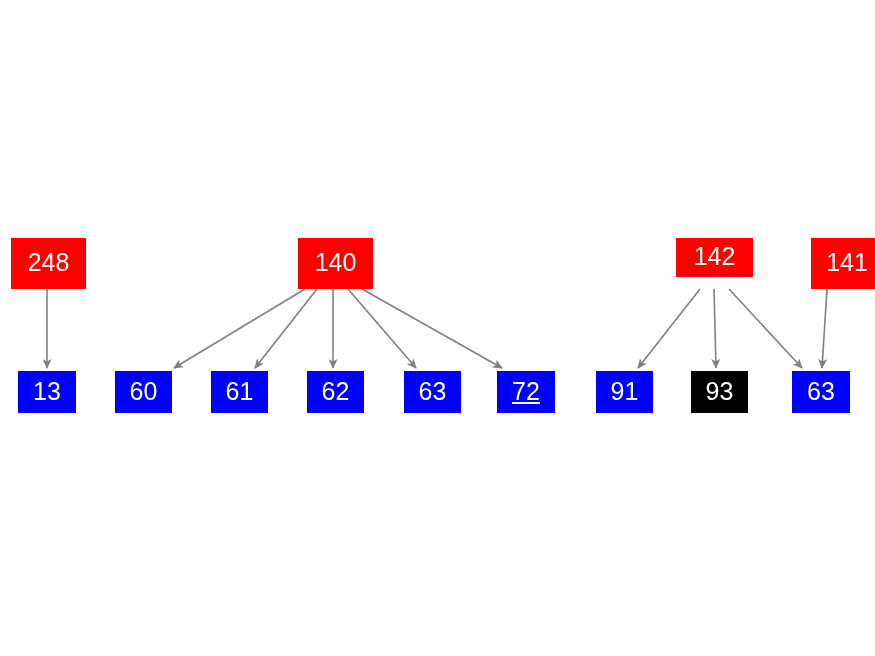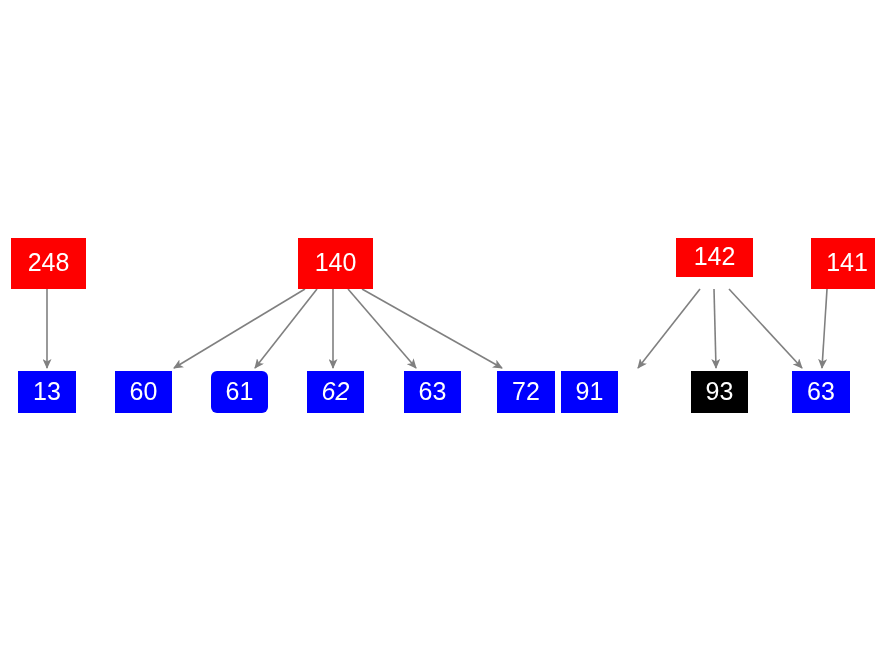--- a/index.html
+++ b/index.html
@@ -78,33 +78,33 @@
       </div>
       <div class="node" style="left: 795px; top: 238px; width: 72px; height: 51px; background: rgb(254, 0, 0); color: rgb(255, 255, 255); margin-left: 16px;">
         <span class="node-label">141</span>
       </div>
       <div class="node" style="left: 18px; top: 371px; width: 58px; height: 42px; background: rgb(0, 0, 255); color: rgb(255, 255, 255);">
         <span class="node-label">13</span>
       </div>
       <div class="node" style="left: 115px; top: 371px; width: 57px; height: 42px; background: rgb(0, 0, 255); color: #ffffff;">
         <span class="node-label">60</span>
       </div>
-      <div class="node" style="left: 211px; top: 371px; width: 57px; height: 42px; background: rgb(0, 0, 255); color: rgb(255, 255, 255); border-radius: 6px;">
+      <div class="node" style="left: 211px; top: 371px; width: 57px; height: 42px; background: rgb(0, 0, 255); color: rgb(255, 255, 255);">
         <span class="node-label">61</span>
       </div>
-      <div class="node" style="left: 307px; top: 371px; width: 57px; height: 42px; background: rgb(0, 0, 255); color: rgb(255, 255, 255); font-style: italic;">
+      <div class="node" style="left: 307px; top: 371px; width: 57px; height: 42px; background: rgb(0, 0, 255); color: rgb(255, 255, 255);">
         <span class="node-label">62</span>
       </div>
       <div class="node" style="left: 404px; top: 371px; width: 57px; height: 42px; background: rgb(0, 0, 255); color: rgb(255, 255, 255);">
         <span class="node-label">63</span>
       </div>
-      <div class="node" style="left: 497px; top: 371px; width: 58px; height: 42px; background: rgb(0, 0, 255); color: rgb(255, 255, 255);">
+      <div class="node" style="left: 497px; top: 371px; width: 58px; height: 42px; background: rgb(0, 0, 255); color: rgb(255, 255, 255); text-decoration: underline;">
         <span class="node-label">72</span>
       </div>
-      <div class="node" style="left: 561px; top: 371px; width: 57px; height: 42px; background: rgb(0, 0, 255); color: rgb(255, 255, 255);">
+      <div class="node" style="left: 596px; top: 371px; width: 57px; height: 42px; background: rgb(0, 0, 255); color: rgb(255, 255, 255);">
         <span class="node-label">91</span>
       </div>
       <div class="node" style="left: 691px; top: 371px; width: 57px; height: 42px; background: #000000; color: rgb(255, 255, 255);">
         <span class="node-label">93</span>
       </div>
       <div class="node" style="left: 792px; top: 371px; width: 58px; height: 42px; background: rgb(0, 0, 255); color: rgb(255, 255, 255);">
         <span class="node-label">63</span>
       </div>
     </div>
 

